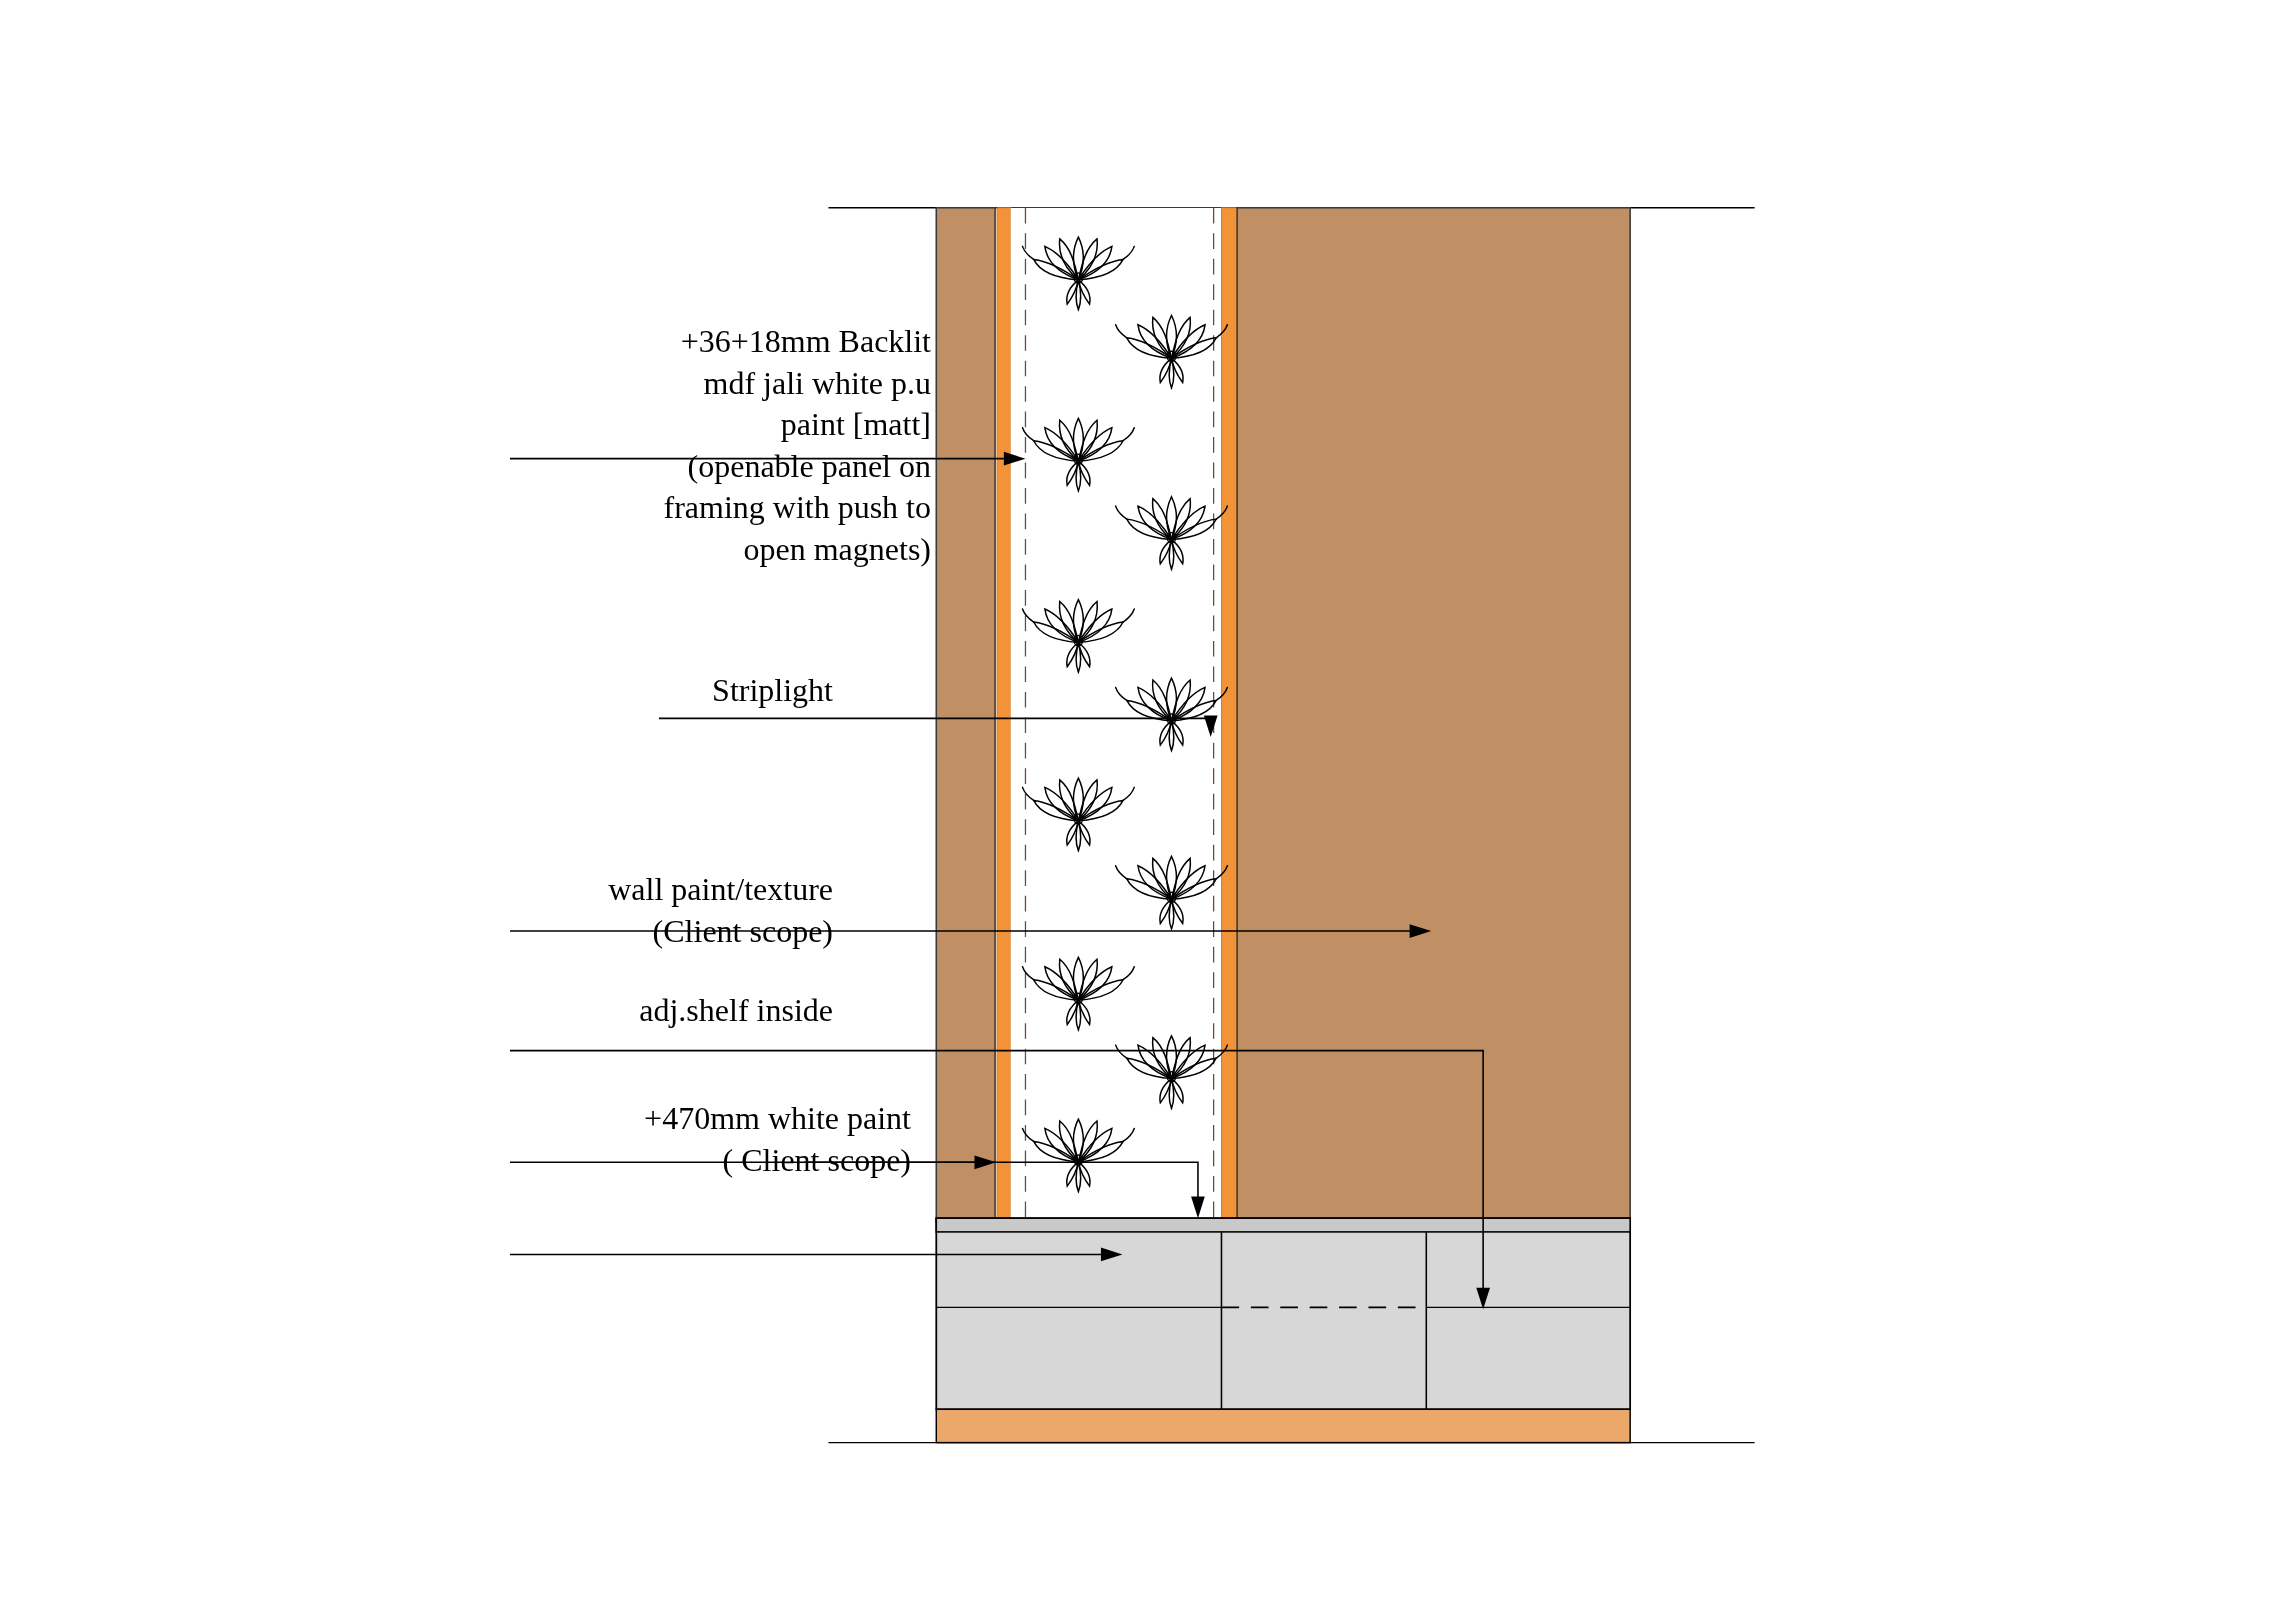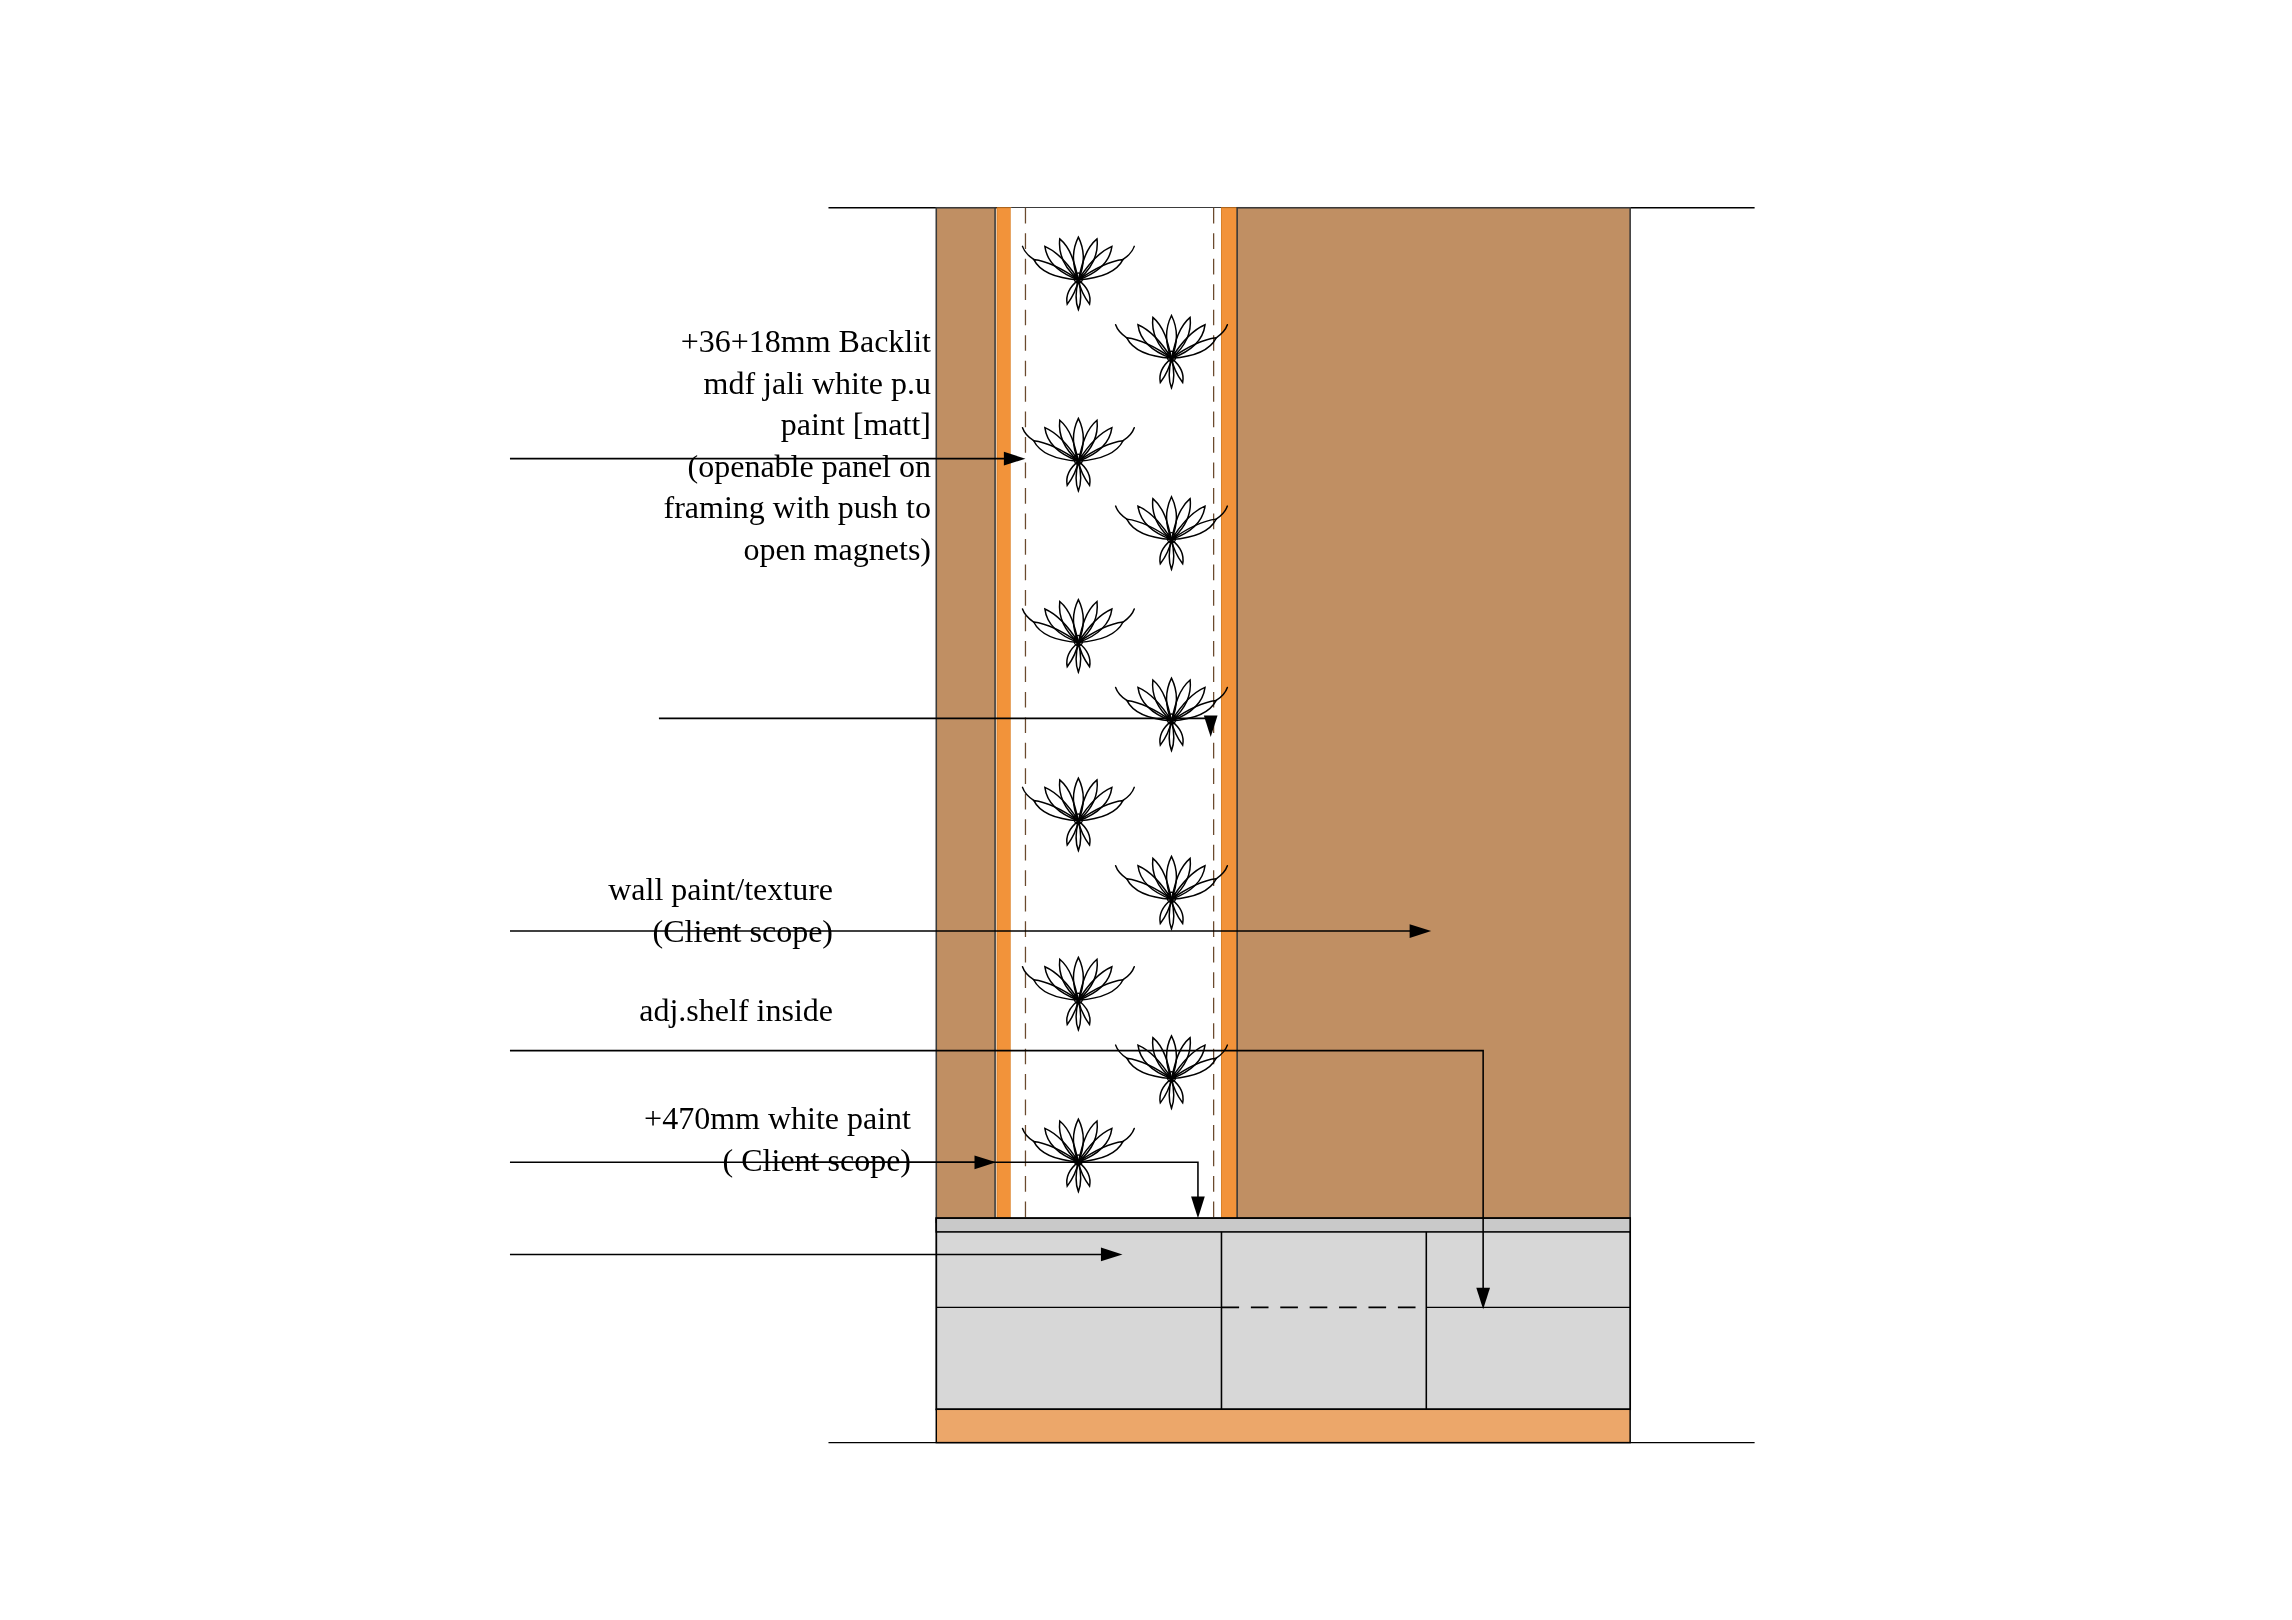--- a/index.html
+++ b/index.html
@@ -131,20 +131,21 @@
     </g>
   </svg>
 
   <div class="annot" style="left:421px; top:321px; width:510px;">+36+18mm Backlit
 mdf jali white p.u
 paint [matt]
 (openable panel on
 framing with push to
 open magnets)</div>
 
+  <div class="annot" style="left:421px; top:670px; width:412px;">Striplight</div>
 
   <div class="annot" style="left:421px; top:869px; width:412px;">wall paint/texture
 (Client scope)</div>
 
   <div class="annot" style="left:421px; top:990px; width:412px;">adj.shelf inside</div>
 
   <div class="annot" style="left:421px; top:1098px; width:490px;">+470mm white paint
 ( Client scope)</div>
 
 

